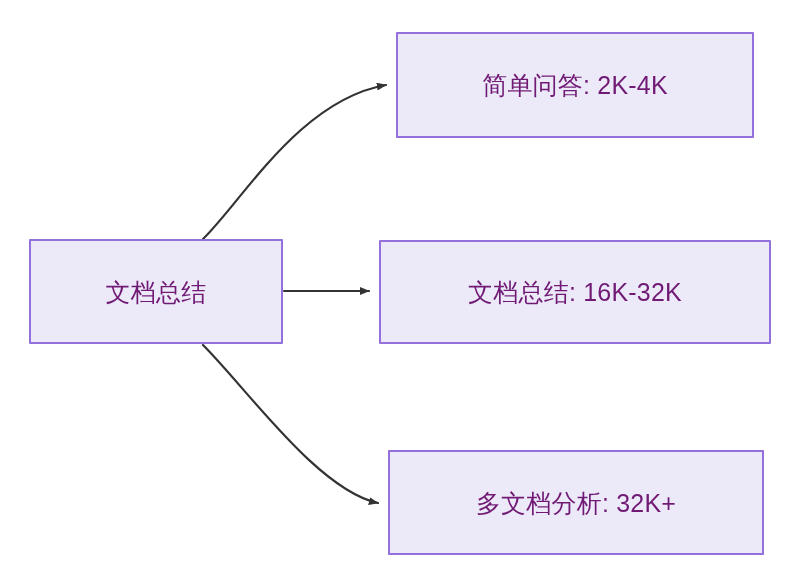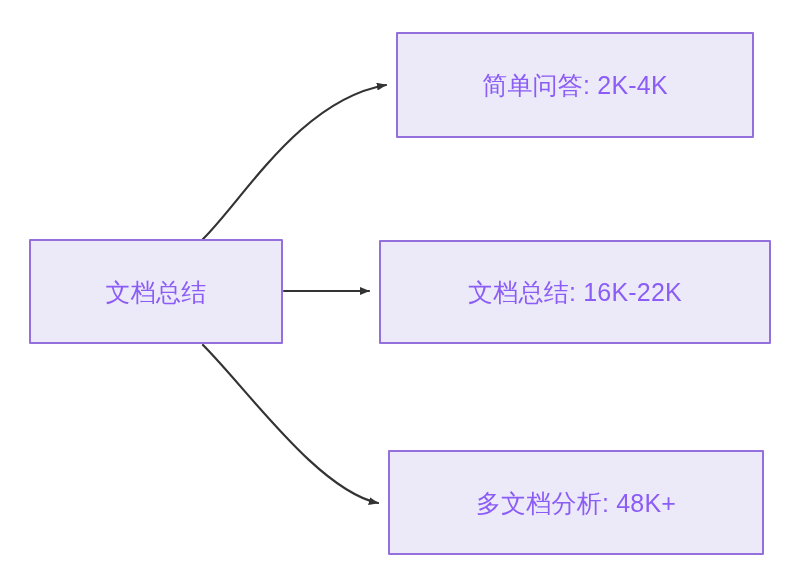--- a/index.html
+++ b/index.html
@@ -33,21 +33,21 @@
     box-sizing: border-box;
     background: #ECEAF9;
     border: 2px solid #9370DB;
     border-radius: 1px;
     display: flex;
     align-items: center;
     justify-content: center;
     z-index: 2;
   }
   .node-label {
-    color: #8b5cf6;
+    color: #701a75;
     font-size: 25px;
     line-height: 1.2;
     letter-spacing: 0.2px;
     white-space: nowrap;
     text-align: right;
   }
   #node-root {
     left: 29px;
     top: 239px;
     width: 254px;
@@ -93,20 +93,20 @@
 
   <div class="node" id="node-root">
     <span class="node-label">文档总结</span>
   </div>
 
   <div class="node" id="node-simple-qa">
     <span class="node-label">简单问答: 2K-4K</span>
   </div>
 
   <div class="node" id="node-doc-summary">
-    <span class="node-label">文档总结: 16K-22K</span>
+    <span class="node-label">文档总结: 16K-32K</span>
   </div>
 
   <div class="node" id="node-multi-doc">
-    <span class="node-label">多文档分析: 48K+</span>
+    <span class="node-label">多文档分析: 32K+</span>
   </div>
 
 </div>
 
 </body></html>

